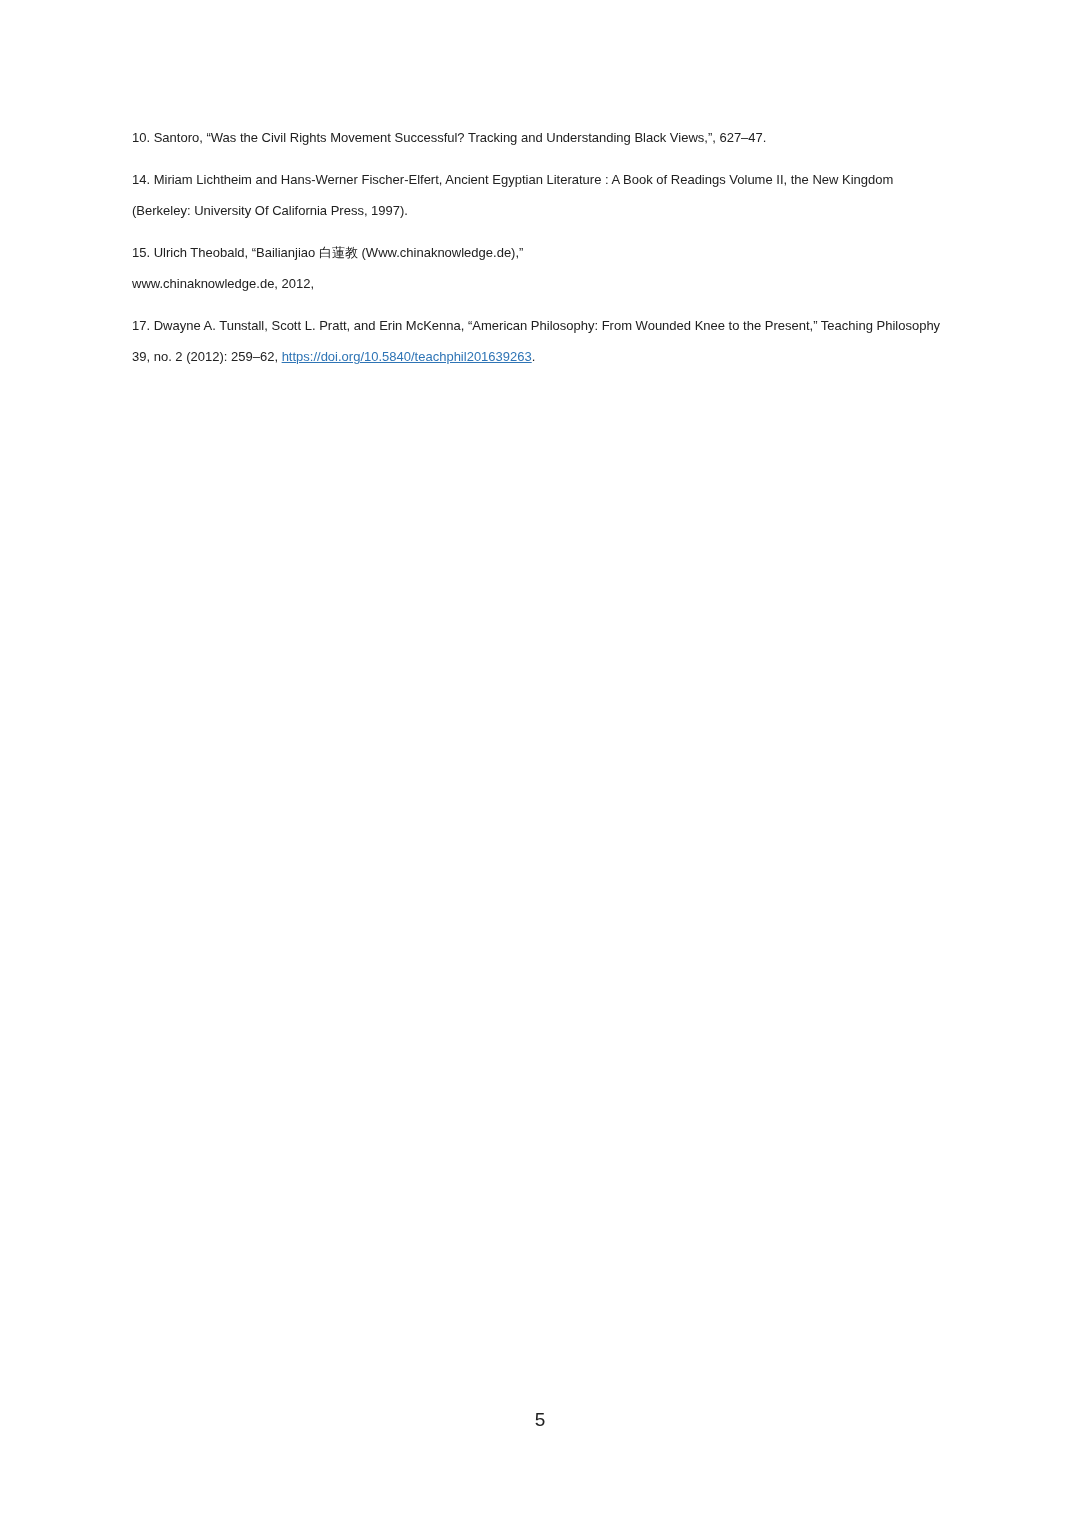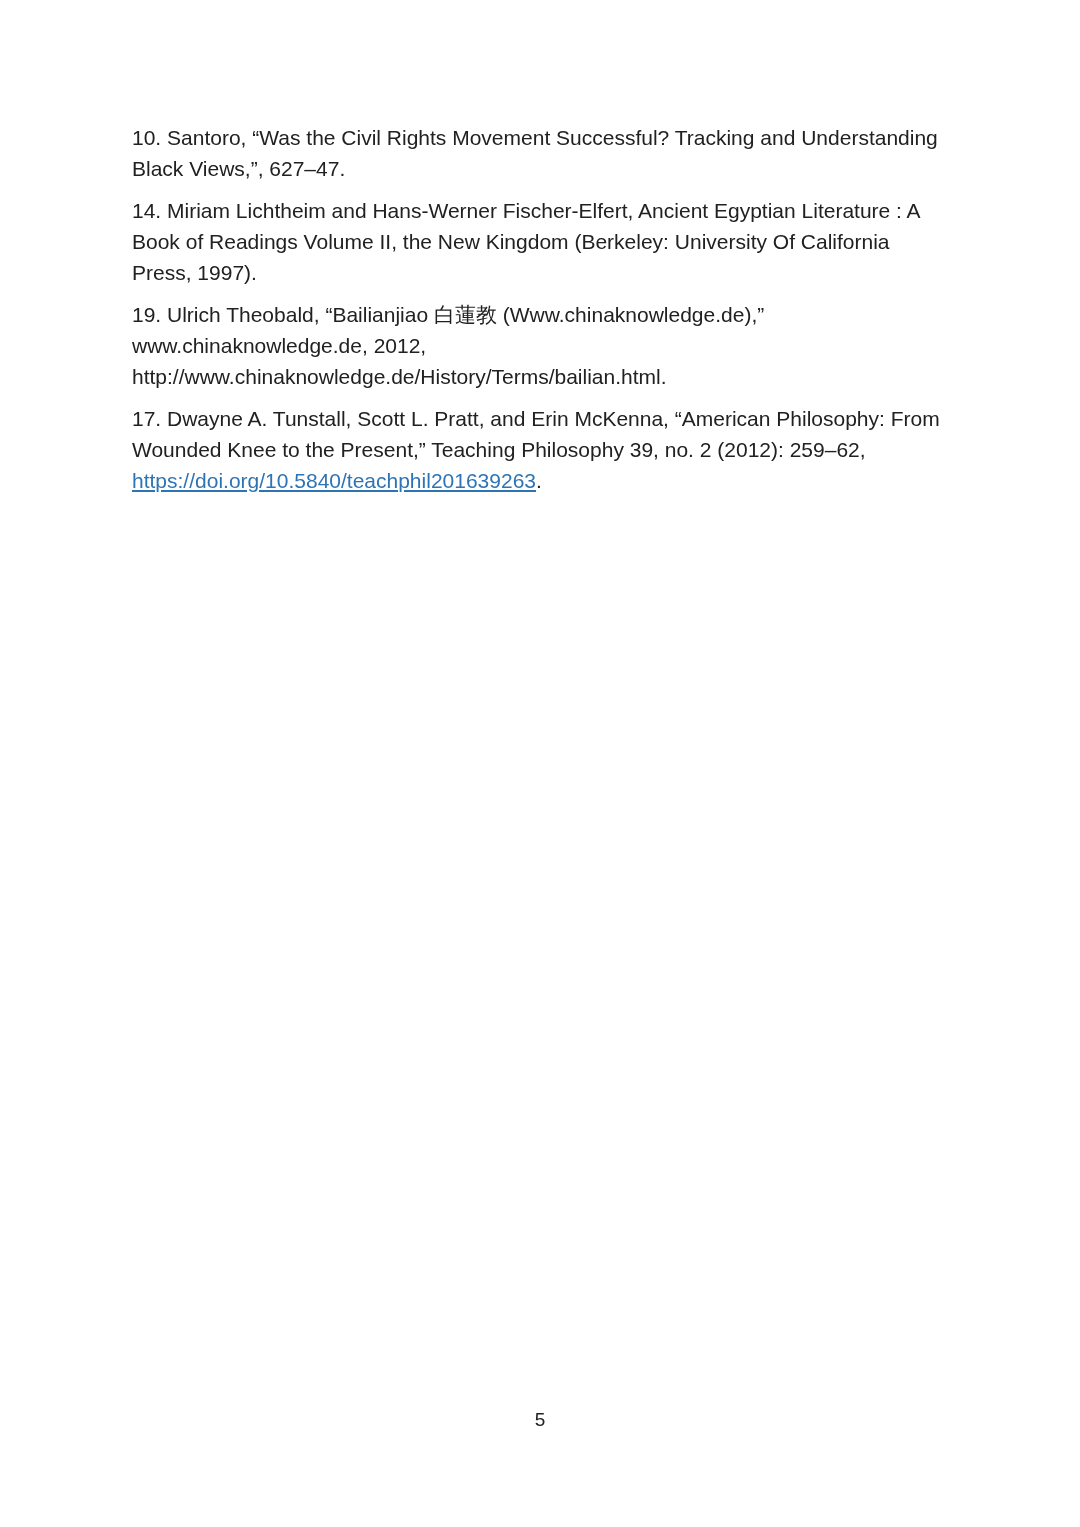--- a/index.html
+++ b/index.html
@@ -18,21 +18,21 @@
   .page {
     position: absolute;
     inset: 0;
     background: #ffffff;
   }
   .content {
     position: absolute;
     left: 132px;
     top: 122px;
     width: 815px;
-    font-size: 21px;
+    font-size: 13px;
     line-height: 31px;
   }
   p.citation {
     margin: 0 0 11px 0;
     word-wrap: normal;
   }
   a.cite-link {
     color: #2E74B5;
     text-decoration: underline;
     cursor: pointer;
@@ -48,17 +48,17 @@
     color: #212121;
   }
 </style>
 </head>
 <body>
 
 <div class="page">
   <div class="content">
       <p class="citation"><span>10. Santoro, “Was the Civil Rights Movement Successful? Tracking and Understanding Black Views,”, 627–47.</span></p>
       <p class="citation"><span>14. Miriam Lichtheim and Hans-Werner Fischer-Elfert, Ancient Egyptian Literature : A Book of Readings Volume II, the New Kingdom (Berkeley: University Of California Press, 1997).</span></p>
-      <p class="citation"><span>19. Ulrich Theobald, “Bailianjiao 白蓮教 (Www.chinaknowledge.de),”</span><br><span>www.chinaknowledge.de, 2012,</span><br><span>http://www.chinaknowledge.de/History/Terms/bailian.html.</span></p>
+      <p class="citation"><span>15. Ulrich Theobald, “Bailianjiao 白蓮教 (Www.chinaknowledge.de),”</span><br><span>www.chinaknowledge.de, 2012,</span><br></p>
       <p class="citation"><span>17. Dwayne A. Tunstall, Scott L. Pratt, and Erin McKenna, “American Philosophy: From Wounded Knee to the Present,” Teaching Philosophy 39, no. 2 (2012): 259–62, </span><a class="cite-link">https://doi.org/10.5840/teachphil201639263</a><span>.</span></p>
     </div>
   <div class="page-number">5</div>
 </div>
 
 </body></html>

